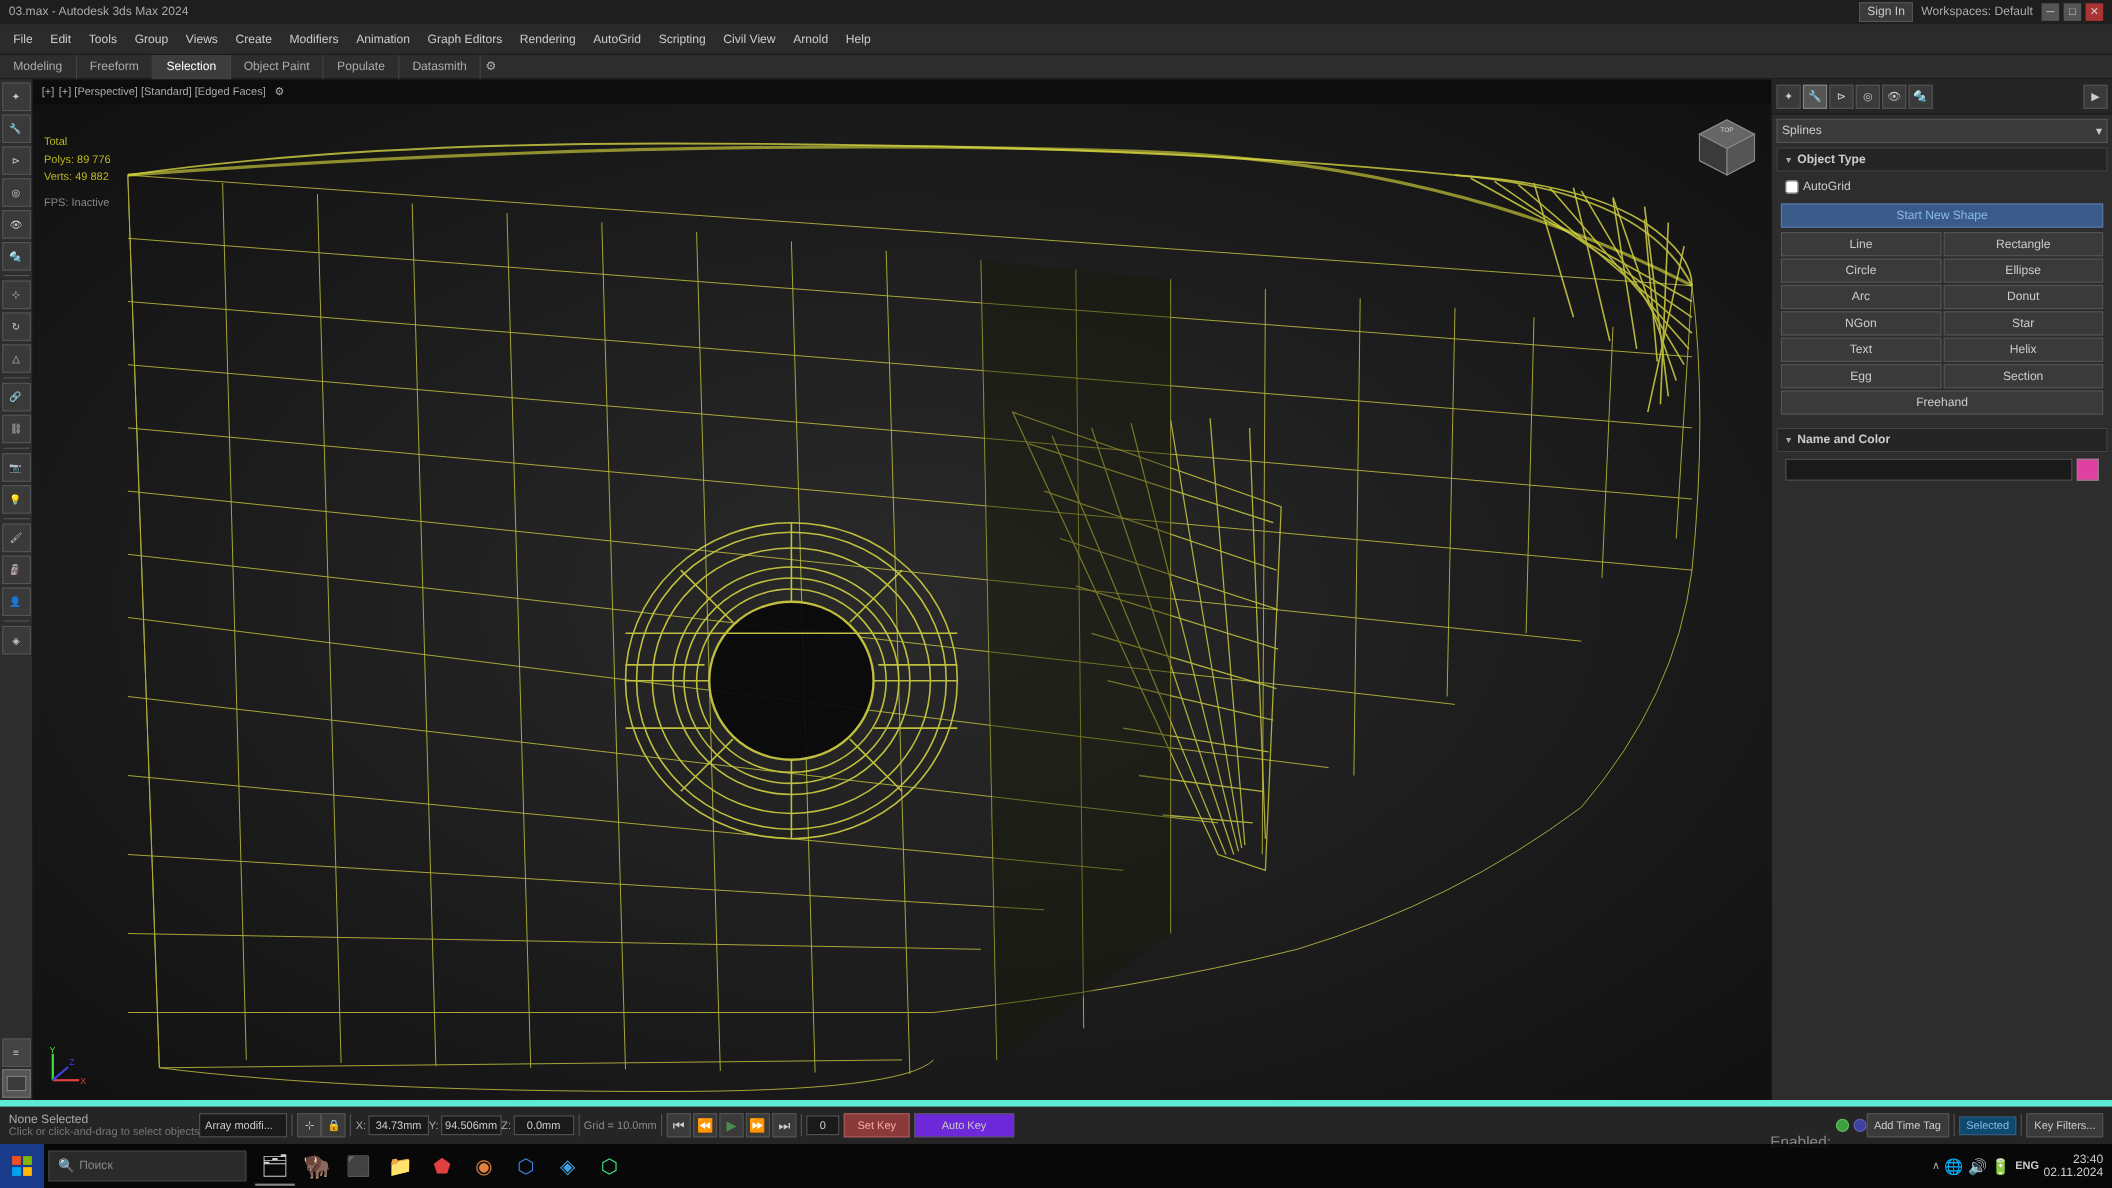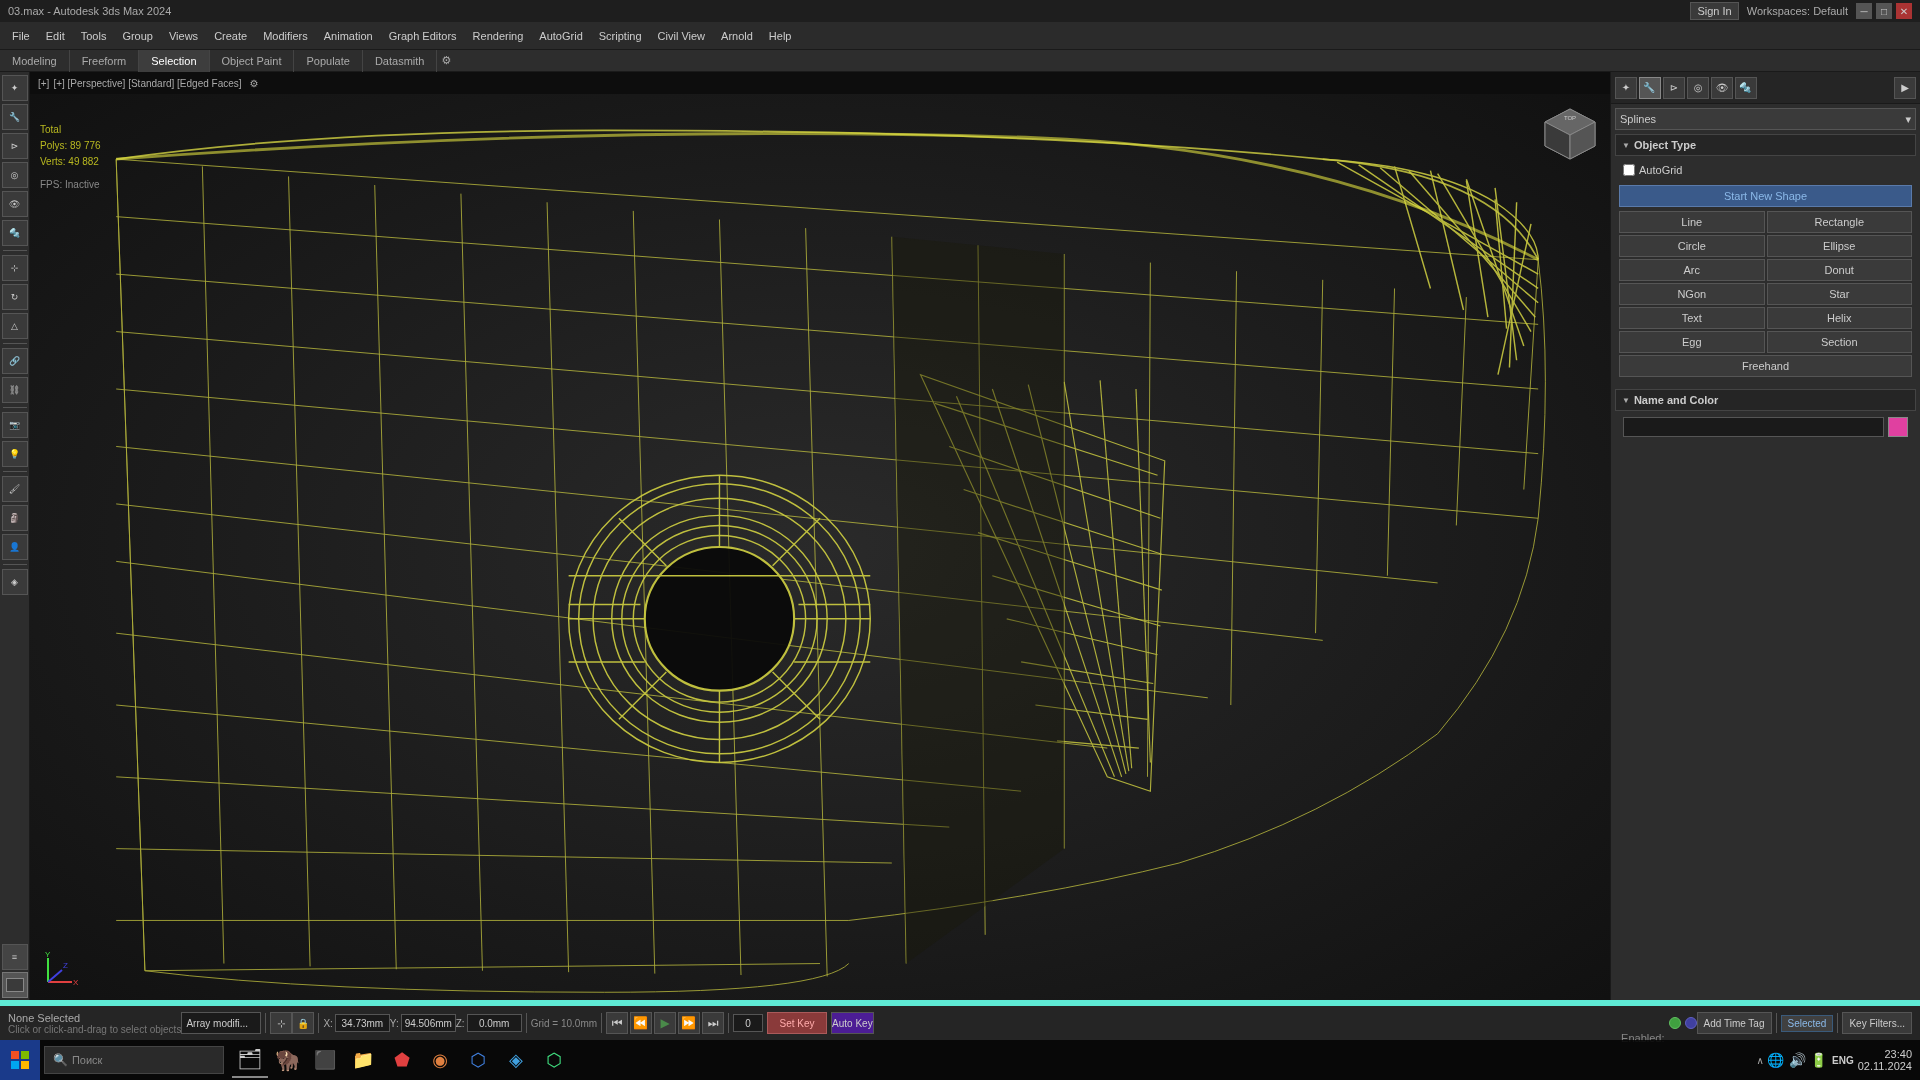--- a/index.html
+++ b/index.html
@@ -451,29 +451,29 @@
       width: 30px; height: 18px;
       background: #1a1a1a;
       border: 1px solid #555;
       color: #ccc;
       font-size: 10px;
       text-align: center;
       display: flex; align-items: center; justify-content: center;
     }
     .autokey-btn {
       height: 22px;
-      padding: 0 0;
-      background: #4c1d95;
+      padding: 0 24px;
+      background: #6d28d9;
       border: 1px solid #555;
       color: #ccc;
       font-size: 10px;
       cursor: pointer;
     }
     .selected-badge {
-      background: #404040;
+      background: #0c4a6e;
       border: 1px solid #3a5a7a;
       color: #8ab8e8;
       font-size: 10px;
       padding: 2px 6px;
       cursor: pointer;
     }
 
     
     #taskbar {
       position: absolute;
@@ -948,21 +948,21 @@
 
   <div class="key-info">
     <div class="key-num">0</div>
     <button class="status-btn" style="background:#8a3a3a;border-color:#aa5a5a;color:#ffaaaa;">Set Key</button>
     <button class="autokey-btn">Auto Key</button>
   </div>
 
   <div style="flex:1;"></div>
 
   <div style="display:flex;align-items:center;gap:4px;">
-    <span style="font-size:11px;color:#888;margin-top:29px;">Enabled:</span>
+    <span style="font-size:14px;color:#888;margin-top:29px;">Enabled:</span>
     <div style="width:12px;height:12px;background:#40a040;border-radius:50%;border:1px solid #60c060;"></div>
     <div style="width:12px;height:12px;background:#4040a0;border-radius:50%;border:1px solid #6060c0;"></div>
   </div>
 
   <button class="status-btn" style="font-size:10px;white-space:nowrap;">Add Time Tag</button>
 
   <div class="status-separator"></div>
 
   <div class="selected-badge">Selected</div>
 

